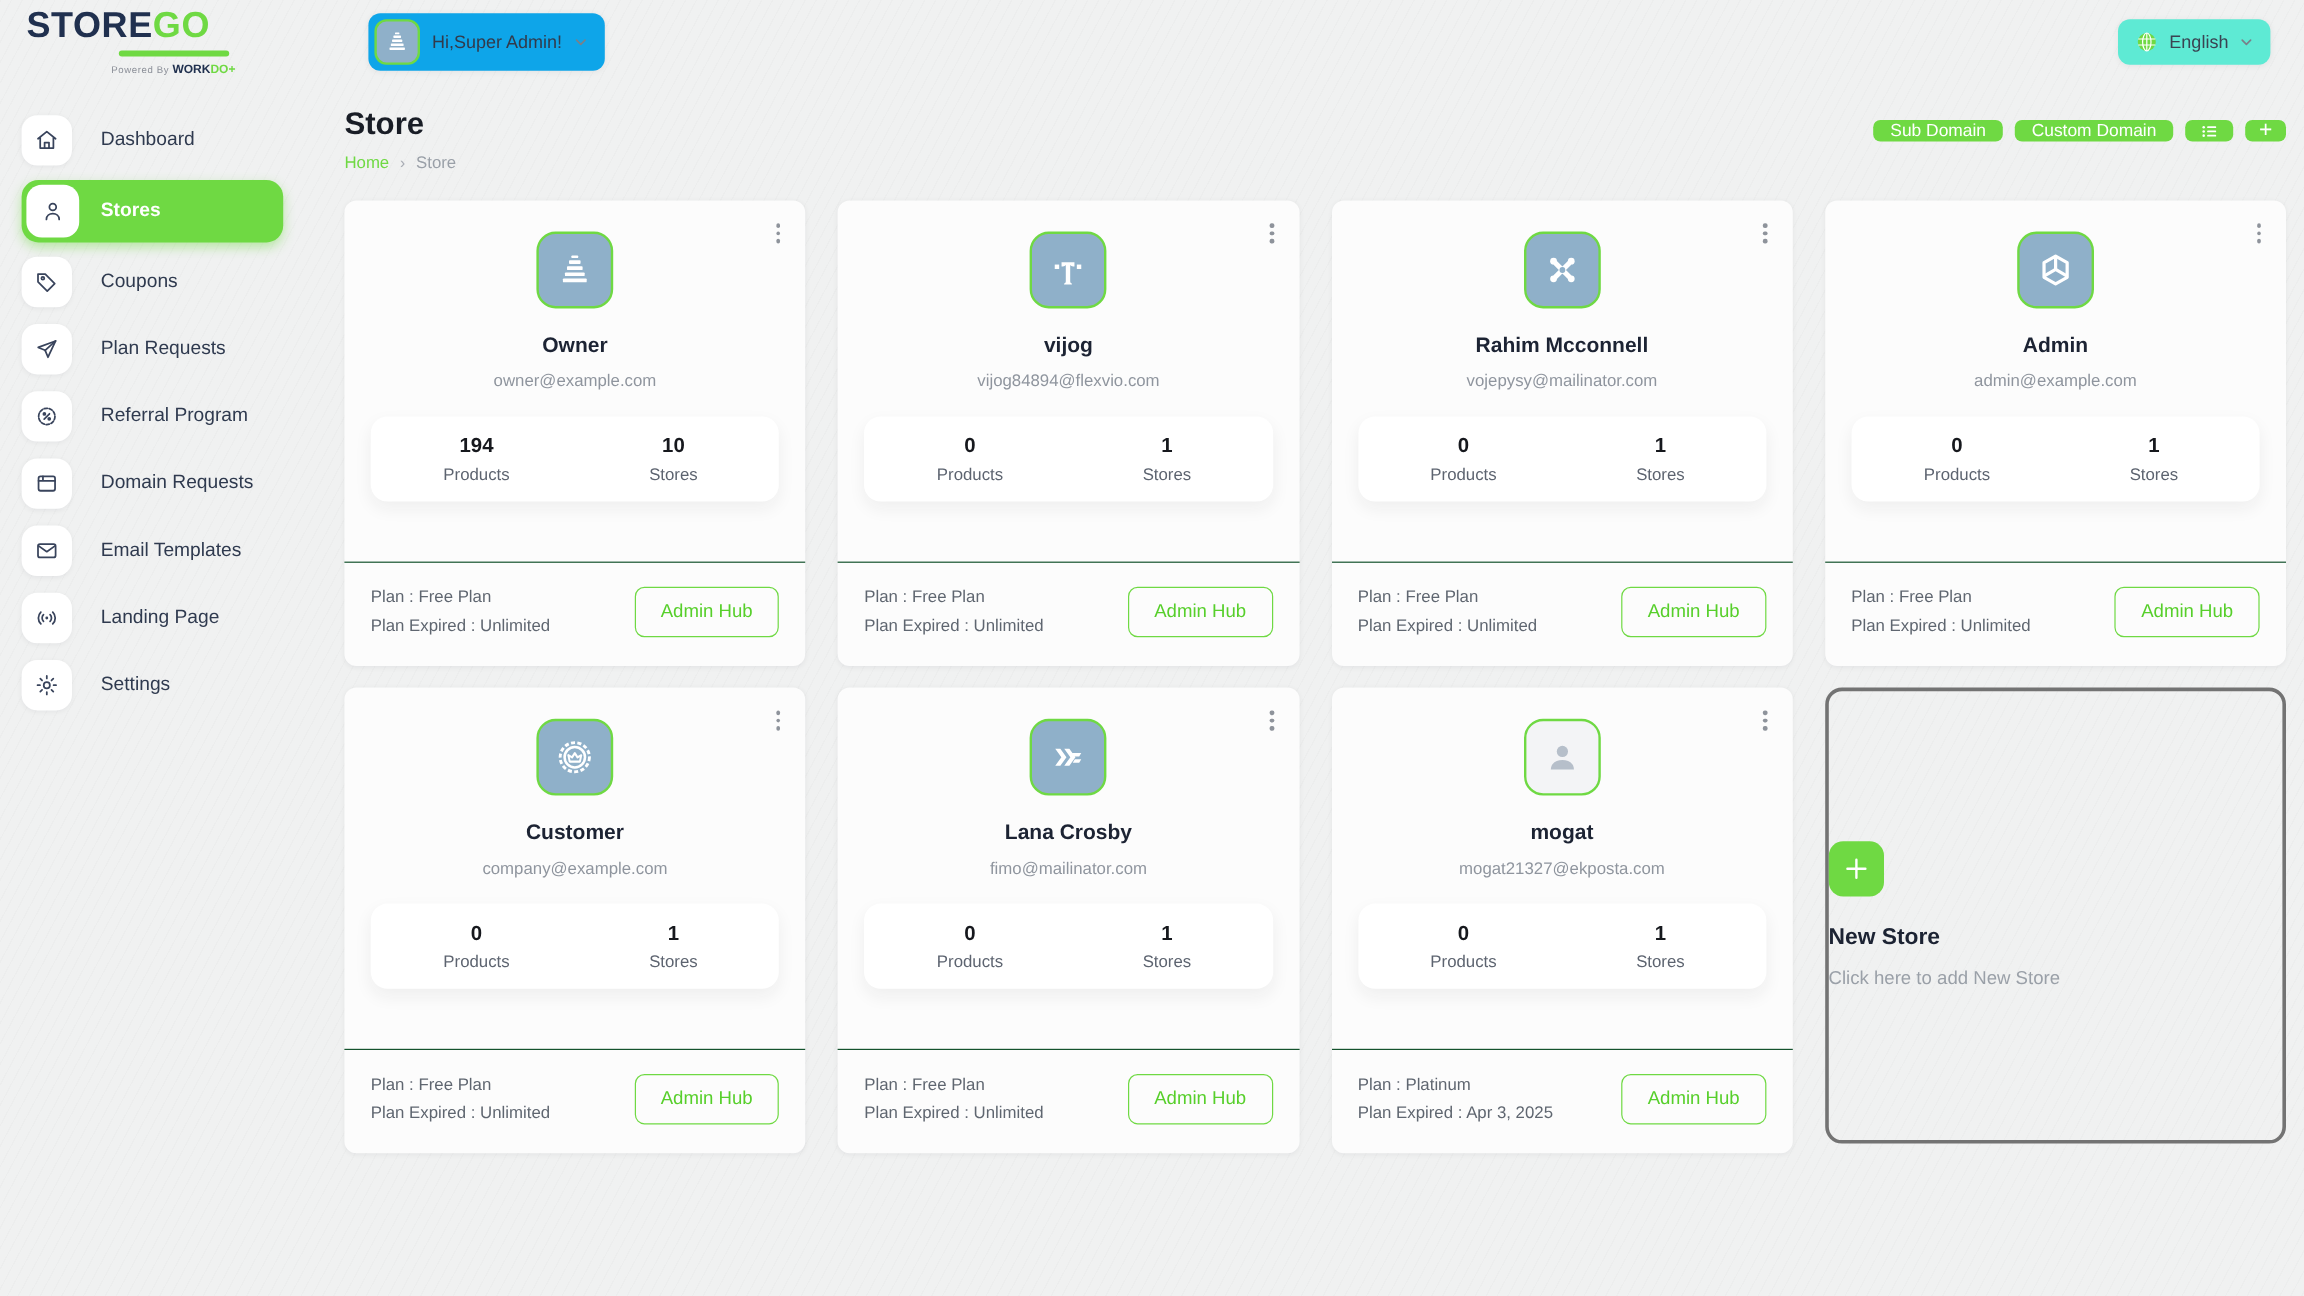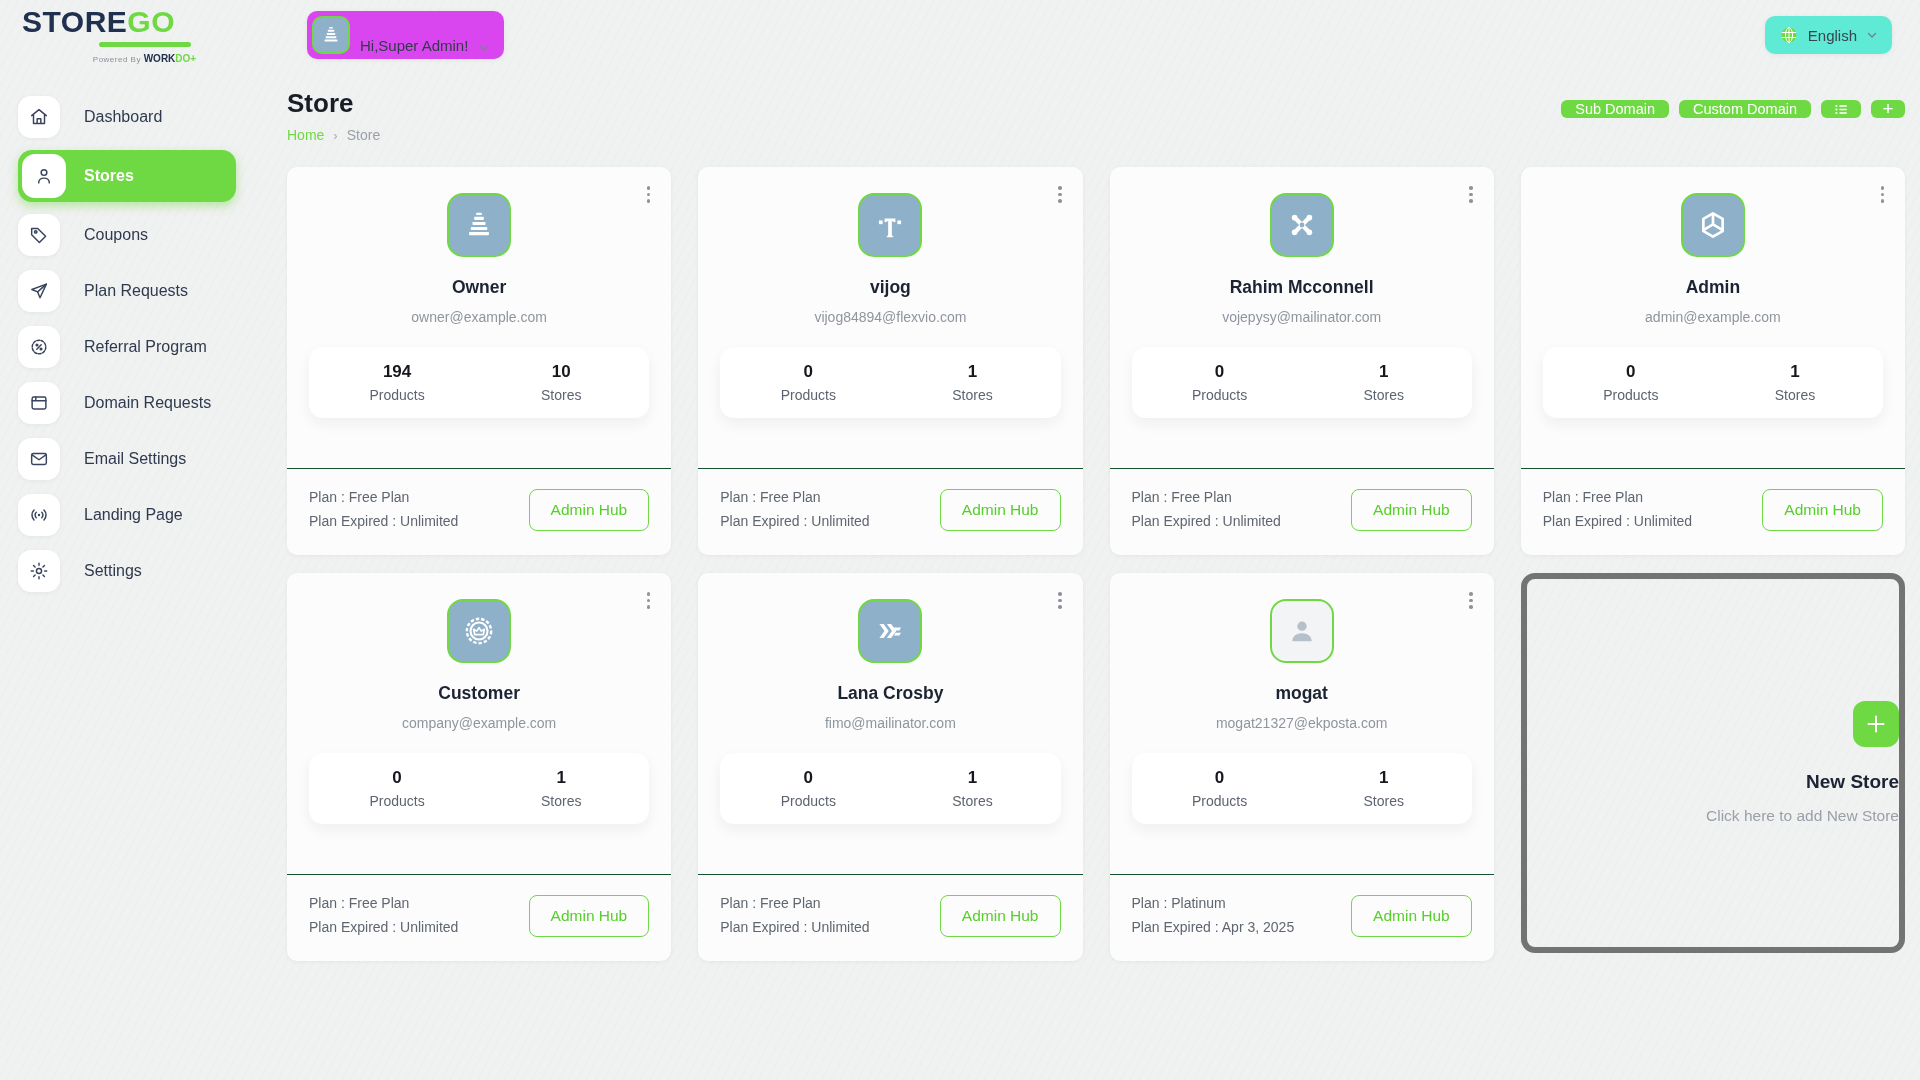--- a/index.html
+++ b/index.html
@@ -14,21 +14,21 @@
   .header { height:70px; display:flex; align-items:center; padding:0 28px 0 22px; }
   .logo-block { width:245px; cursor:pointer; }
   .logo-text { font-size:30px; font-weight:800; letter-spacing:.5px; line-height:1; }
   .logo-primary { color:#20304f; }
   .logo-accent { color:#6fd943; }
   .logo-sub { display:flex; align-items:center; gap:6px; margin-top:5px;flex-direction:column; }
   .logo-bar { width:92px; height:5px; border-radius:3px; background:#6fd943; }
   .powered { font-size:8px; color:#8b8f98; letter-spacing:.5px; }
   .powered b { font-size:10px; color:#20304f; letter-spacing:0; }
   .powered .pb-accent { color:#6fd943; font-weight:800; }
-  .user-pill { margin-left:40px; display:flex; align-items:flex-end; gap:10px; background:#d946ef;
+  .user-pill { margin-left:40px; display:flex; align-items:center; gap:10px; background:#0ea5e9;
     border-radius:10px; padding:5px 14px 5px 5px; box-shadow:0 1px 5px rgba(20,20,40,.06); cursor:pointer; }
   .user-avatar { width:38px; height:38px; border-radius:10px; border:2px solid #6fd943;
     background:#8fb0c9; display:flex; align-items:center; justify-content:center; }
   .user-name { font-size:15px; color:#323a4b; }
   .lang-pill { margin-left:auto; display:flex; align-items:center; gap:9px; background:#5eead4;
     border-radius:10px; padding:9px 14px; box-shadow:0 1px 5px rgba(20,20,40,.06); cursor:pointer; }
   .lang-label { font-size:15px; color:#3a4352; }
   .chev { width:12px; height:12px; }
   
   .shell { display:flex; }
@@ -74,22 +74,22 @@
     box-shadow:0 6px 14px rgba(30,30,30,.06); display:flex; padding:15px 6px; }
   .stat { flex:1; text-align:center; }
   .stat-num { font-size:17px; font-weight:700; color:#16181d; }
   .stat-label { font-size:14px; color:#5d6470; margin-top:5px; }
   .card-footer { margin-top:auto; border-top:1px solid #14532d; padding:17px 22px 21px;
     display:flex; align-items:center; justify-content:space-between; }
   .plan-lines { font-size:14px; color:#5f6670; line-height:1.7; }
   .btn-admin-hub { background:transparent; border:1.5px solid #6fd943; color:#57cf2b;
     border-radius:8px; padding:11px 21px; font-size:15.5px; font-family:inherit; cursor:pointer; }
   
-  .new-store { border:6px solid #737373; border-radius:14px; background:transparent;
-    display:flex; flex-direction:column; align-items:flex-end; justify-content:center; height:380px;
+  .new-store { border:3px solid #737373; border-radius:14px; background:transparent;
+    display:flex; flex-direction:column; align-items:flex-start; justify-content:center; height:380px;
     cursor:pointer; }
   .new-store-btn { width:46px; height:46px; border-radius:12px; background:#6fd943; border:none;
     color:#fff; font-size:27px; line-height:1; display:flex; align-items:center; justify-content:center;
     cursor:pointer; font-family:inherit; }
   .new-store-title { margin-top:24px; font-size:19px; font-weight:700; color:#1c2333; }
   .new-store-sub { margin-top:14px; font-size:15.5px; color:#9aa0a8; }
   
   .pic { width:34px; height:34px; }
 </style>
 </head>
@@ -203,21 +203,21 @@
       <span class="side-label">Domain Requests</span>
     </div>
 
     <div class="side-item">
       <span class="icon-box">
         <svg class="si" viewBox="0 0 24 24">
             <rect x="4" y="6" width="16" height="12" rx="1.8"></rect>
             <path d="M4.5 7.5l7.5 5.3 7.5-5.3"></path>
           </svg>
       </span>
-      <span class="side-label">Email Settings</span>
+      <span class="side-label">Email Templates</span>
     </div>
 
     <div class="side-item">
       <span class="icon-box">
         <svg class="si" viewBox="0 0 24 24">
             <circle cx="12" cy="12" r="1.3" fill="#39445c" stroke="none"></circle>
             <path d="M9 15a4.2 4.2 0 010-6M15 9a4.2 4.2 0 010 6M6.6 17.4a7.6 7.6 0 010-10.8M17.4 6.6a7.6 7.6 0 010 10.8"></path>
           </svg>
       </span>
       <span class="side-label">Landing Page</span>

